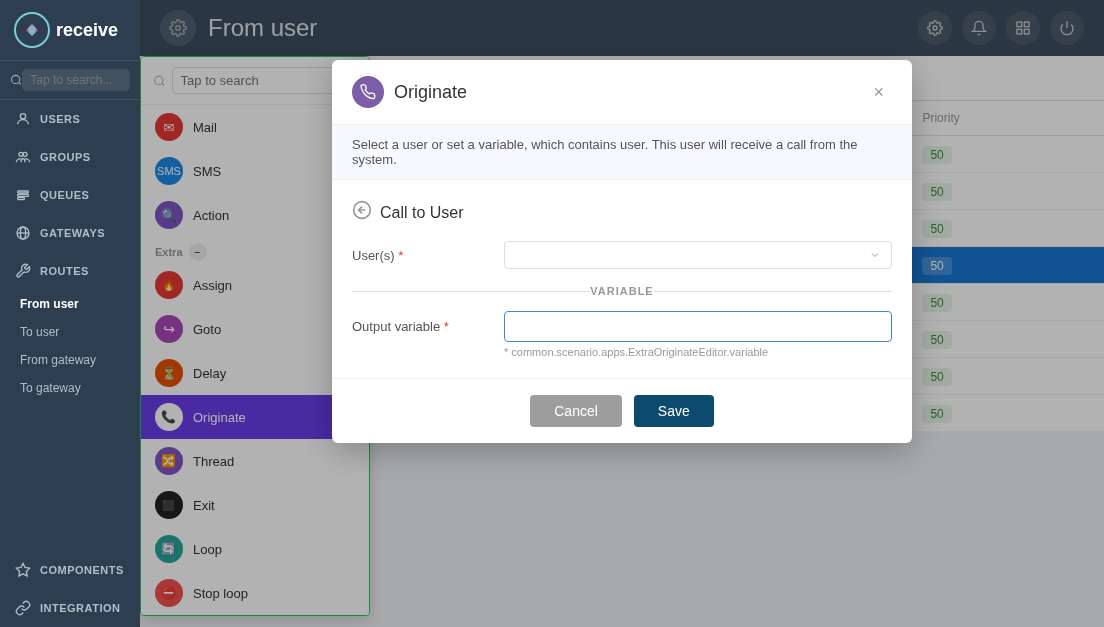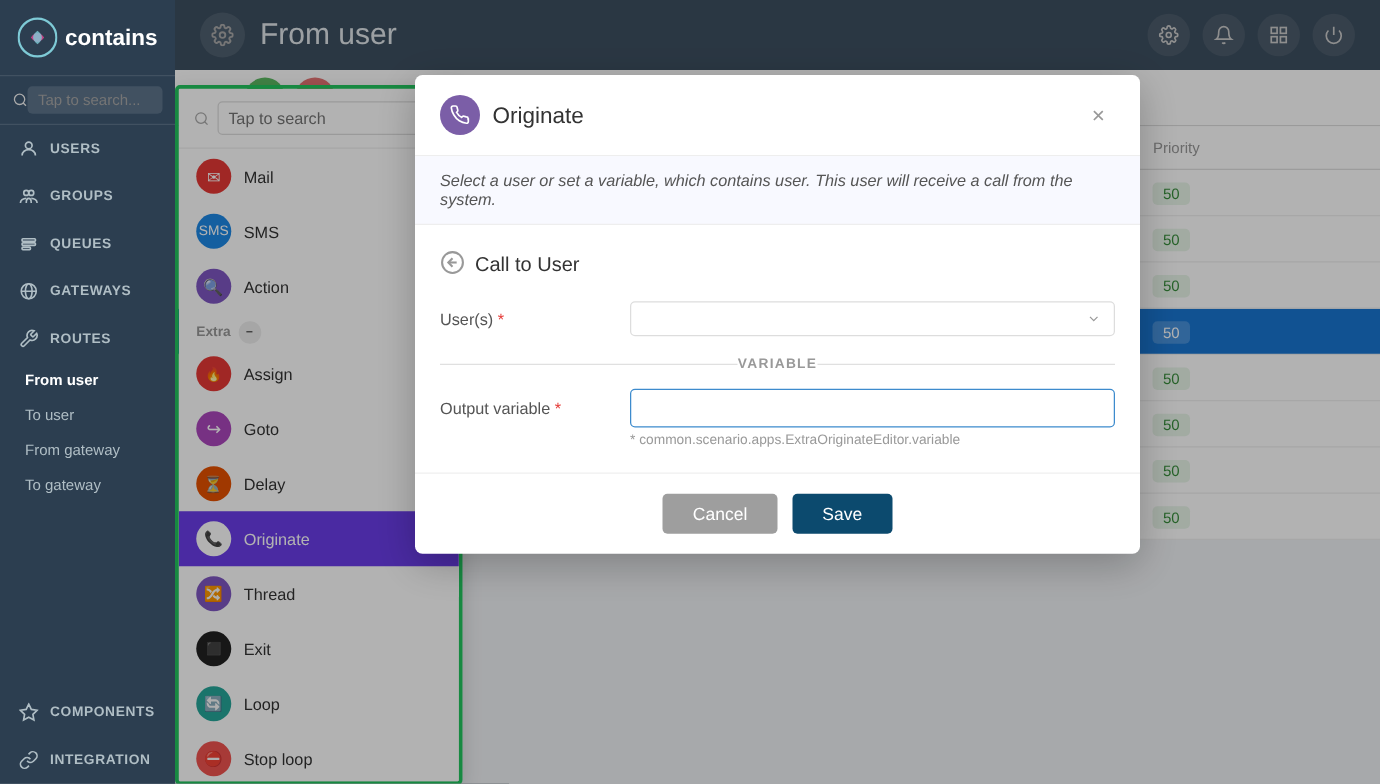--- a/index.html
+++ b/index.html
@@ -176,25 +176,25 @@
       border-radius: 4px;
       padding: 2px 8px;
       font-size: 12px;
       font-weight: 500;
     }
     .priority-badge.selected { background: rgba(255,255,255,0.2); color: #fff; }
 
     
     .command-palette {
       position: absolute;
-      top: 68px;
+      top: 56px;
       left: 0;
       width: 230px;
       background: #fff;
-      border: 3px solid #22c55e;
+      border: 1px solid #22c55e;
       border-radius: 4px;
       box-shadow: 0 4px 16px rgba(0,0,0,0.15);
       z-index: 100;
       padding-bottom: 6px;
       max-height: 560px;
       overflow-y: auto;
     }
     .cp-search {
       padding: 10px 12px;
       border-bottom: 1px solid #eee;
@@ -291,21 +291,20 @@
       font-size: 18px;
       color: #999;
       cursor: pointer;
       padding: 4px 8px;
     }
     .modal-info {
       background: #f8f9ff;
       padding: 12px 20px;
       font-size: 13px;
       color: #555;
-      font-style: italic;
       border-bottom: 1px solid #eee;
     }
     .modal-body {
       padding: 20px;
     }
     .modal-section-header {
       display: flex;
       align-items: center;
       gap: 8px;
       margin-bottom: 16px;
@@ -416,21 +415,21 @@
 </head>
 <body>
 
 <div class="sidebar">
   <div class="sidebar-logo">
     <svg class="logo-icon" viewBox="0 0 36 36">
       <circle cx="18" cy="18" r="17" fill="none" stroke="#7ecad6" stroke-width="2"></circle>
       <path d="M12 18 Q18 10 24 18 Q18 26 12 18Z" fill="#e84393" opacity="0.8"></path>
       <path d="M18 12 Q26 18 18 24 Q10 18 18 12Z" fill="#7ecad6" opacity="0.8"></path>
     </svg>
-    <span class="logo-text">contains</span>
+    <span class="logo-text">receive</span>
   </div>
   <div class="sidebar-search">
     <svg width="14" height="14" viewBox="0 0 24 24" fill="none" stroke="#aaa" stroke-width="2">
         <circle cx="11" cy="11" r="8"></circle>
         <line x1="21" y1="21" x2="16.65" y2="16.65"></line>
       </svg>
     <input type="text" placeholder="Tap to search..." style="">
   </div>
 
   <div class="sidebar-nav-item">

